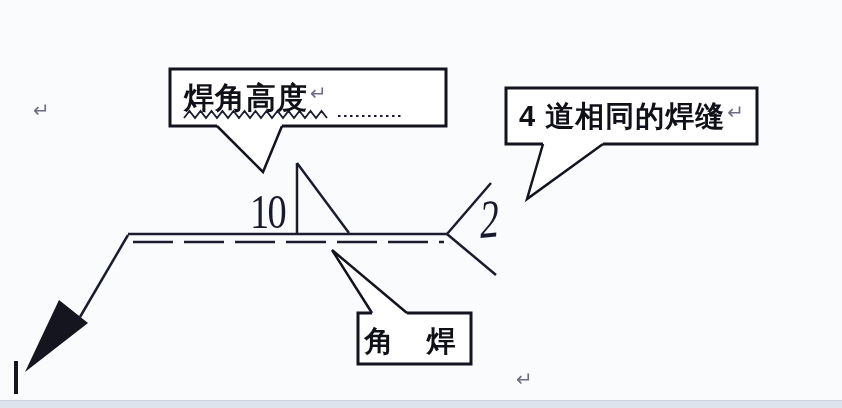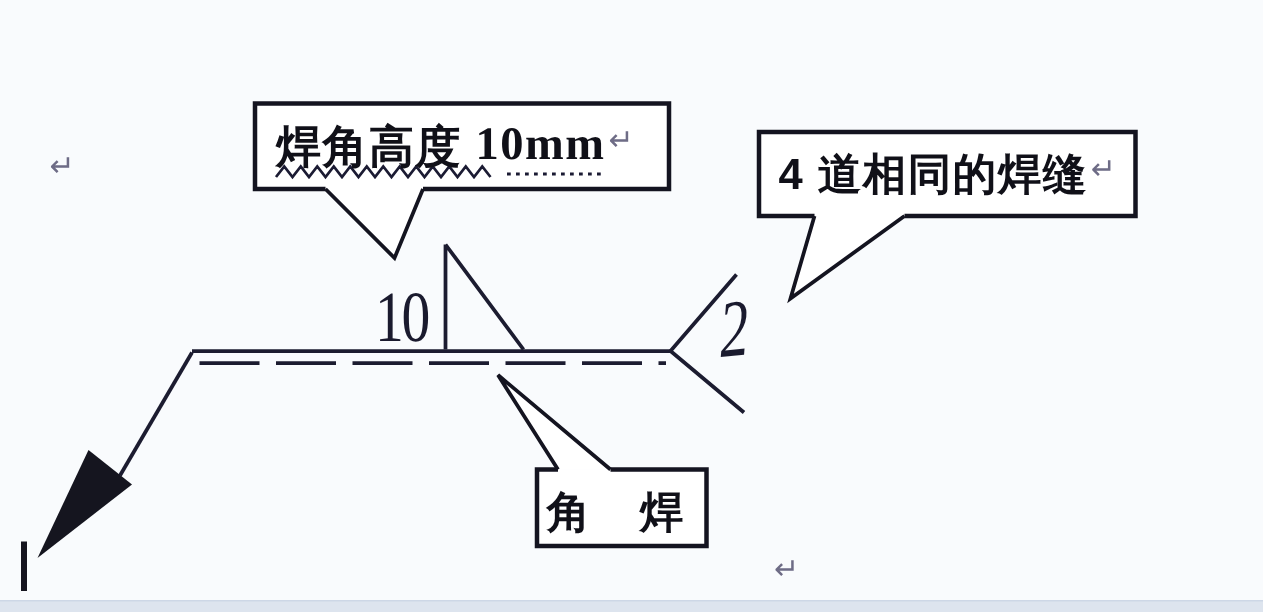--- a/index.html
+++ b/index.html
@@ -67,21 +67,20 @@
 
     <path d="M372,313 L358,313 L358,364 L471,364 L471,313 L407,313" fill="#ffffff" stroke="#141420" stroke-width="3"></path>
     <path d="M372,313 L332,250 L407,313" fill="#ffffff" stroke="#141420" stroke-width="2.5"></path>
 
     <path d="M184,118 l5.5,-7 l5.5,7 l5.5,-7 l5.5,7 l5.5,-7 l5.5,7 l5.5,-7 l5.5,7 l5.5,-7 l5.5,7 l5.5,-7 l5.5,7 l5.5,-7 l5.5,7 l5.5,-7 l5.5,7 l5.5,-7 l5.5,7 l5.5,-7 l5.5,7 l5.5,-7 l5.5,7 l5.5,-7 l5.5,7 l5.5,-7 l5.5,7" fill="none" stroke="#1b1b33" stroke-width="1.8"></path>
     <path d="M338,116 L402,116" fill="none" stroke="#1b1b33" stroke-width="2" stroke-dasharray="2.5 3.5"></path>
   </svg>
 
   <div class="abs callout-label" style="left:184px;top:78px;">
     <span class="cn-a">焊角高度</span>
-    <span class="val-a">10mm</span>
     <span class="pmark pmark-inline">↵</span>
   </div>
 
   <div class="abs callout-label" style="left:519px;top:97px;">
     <span class="label-b">4 道相同的焊缝</span>
     <span class="pmark pmark-inline">↵</span>
   </div>
 
   <div class="abs callout-label label-c" style="left:358px;top:322px;width:106px;justify-content:center;">
     <span>角　焊</span>

